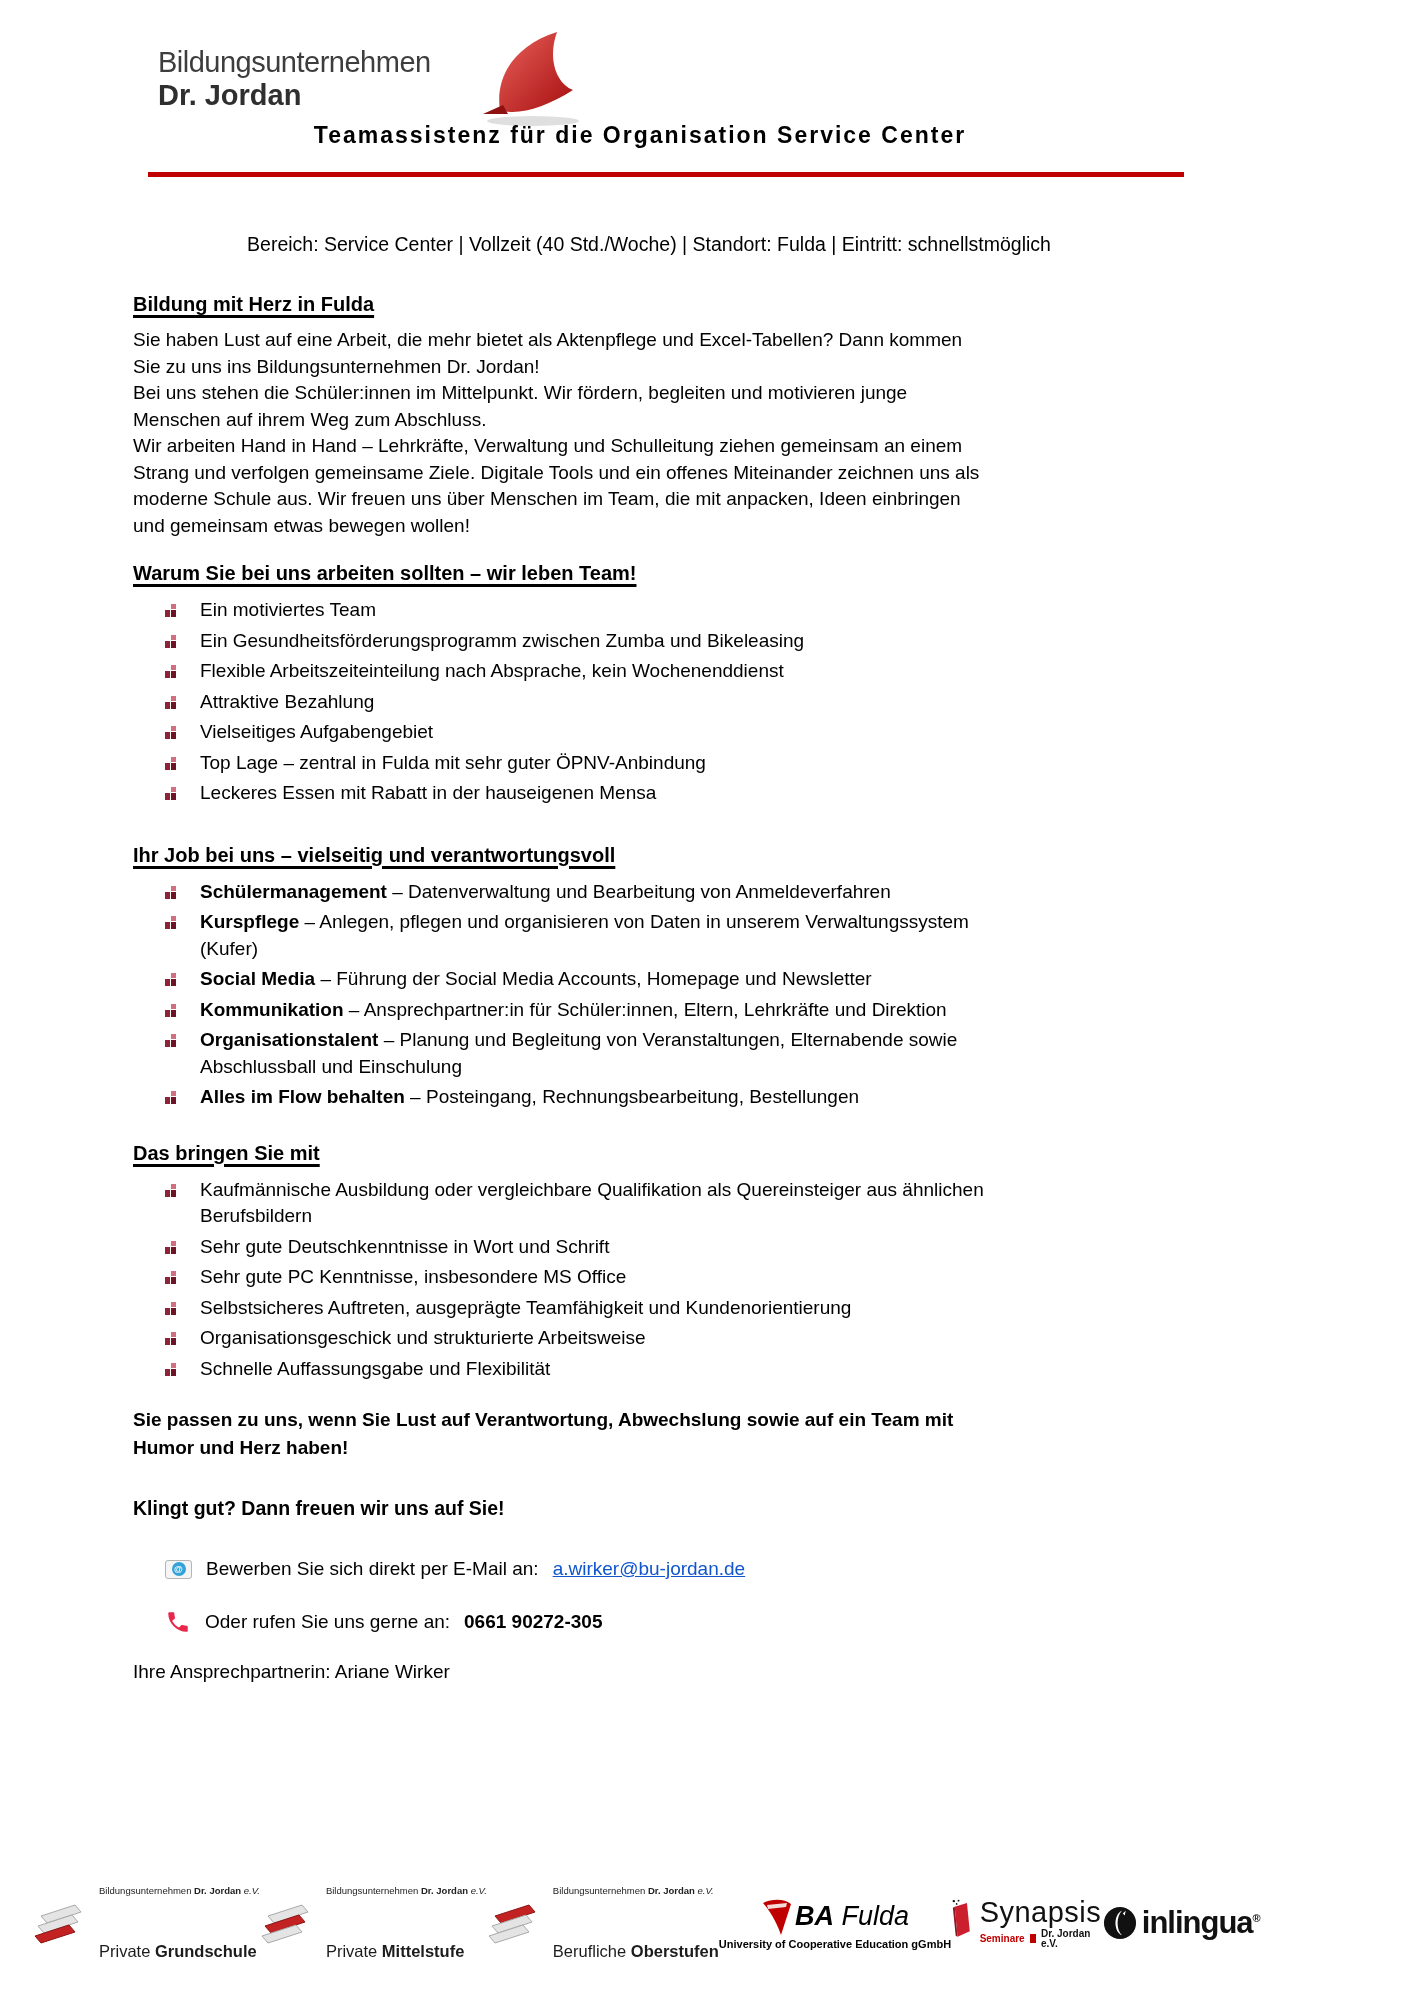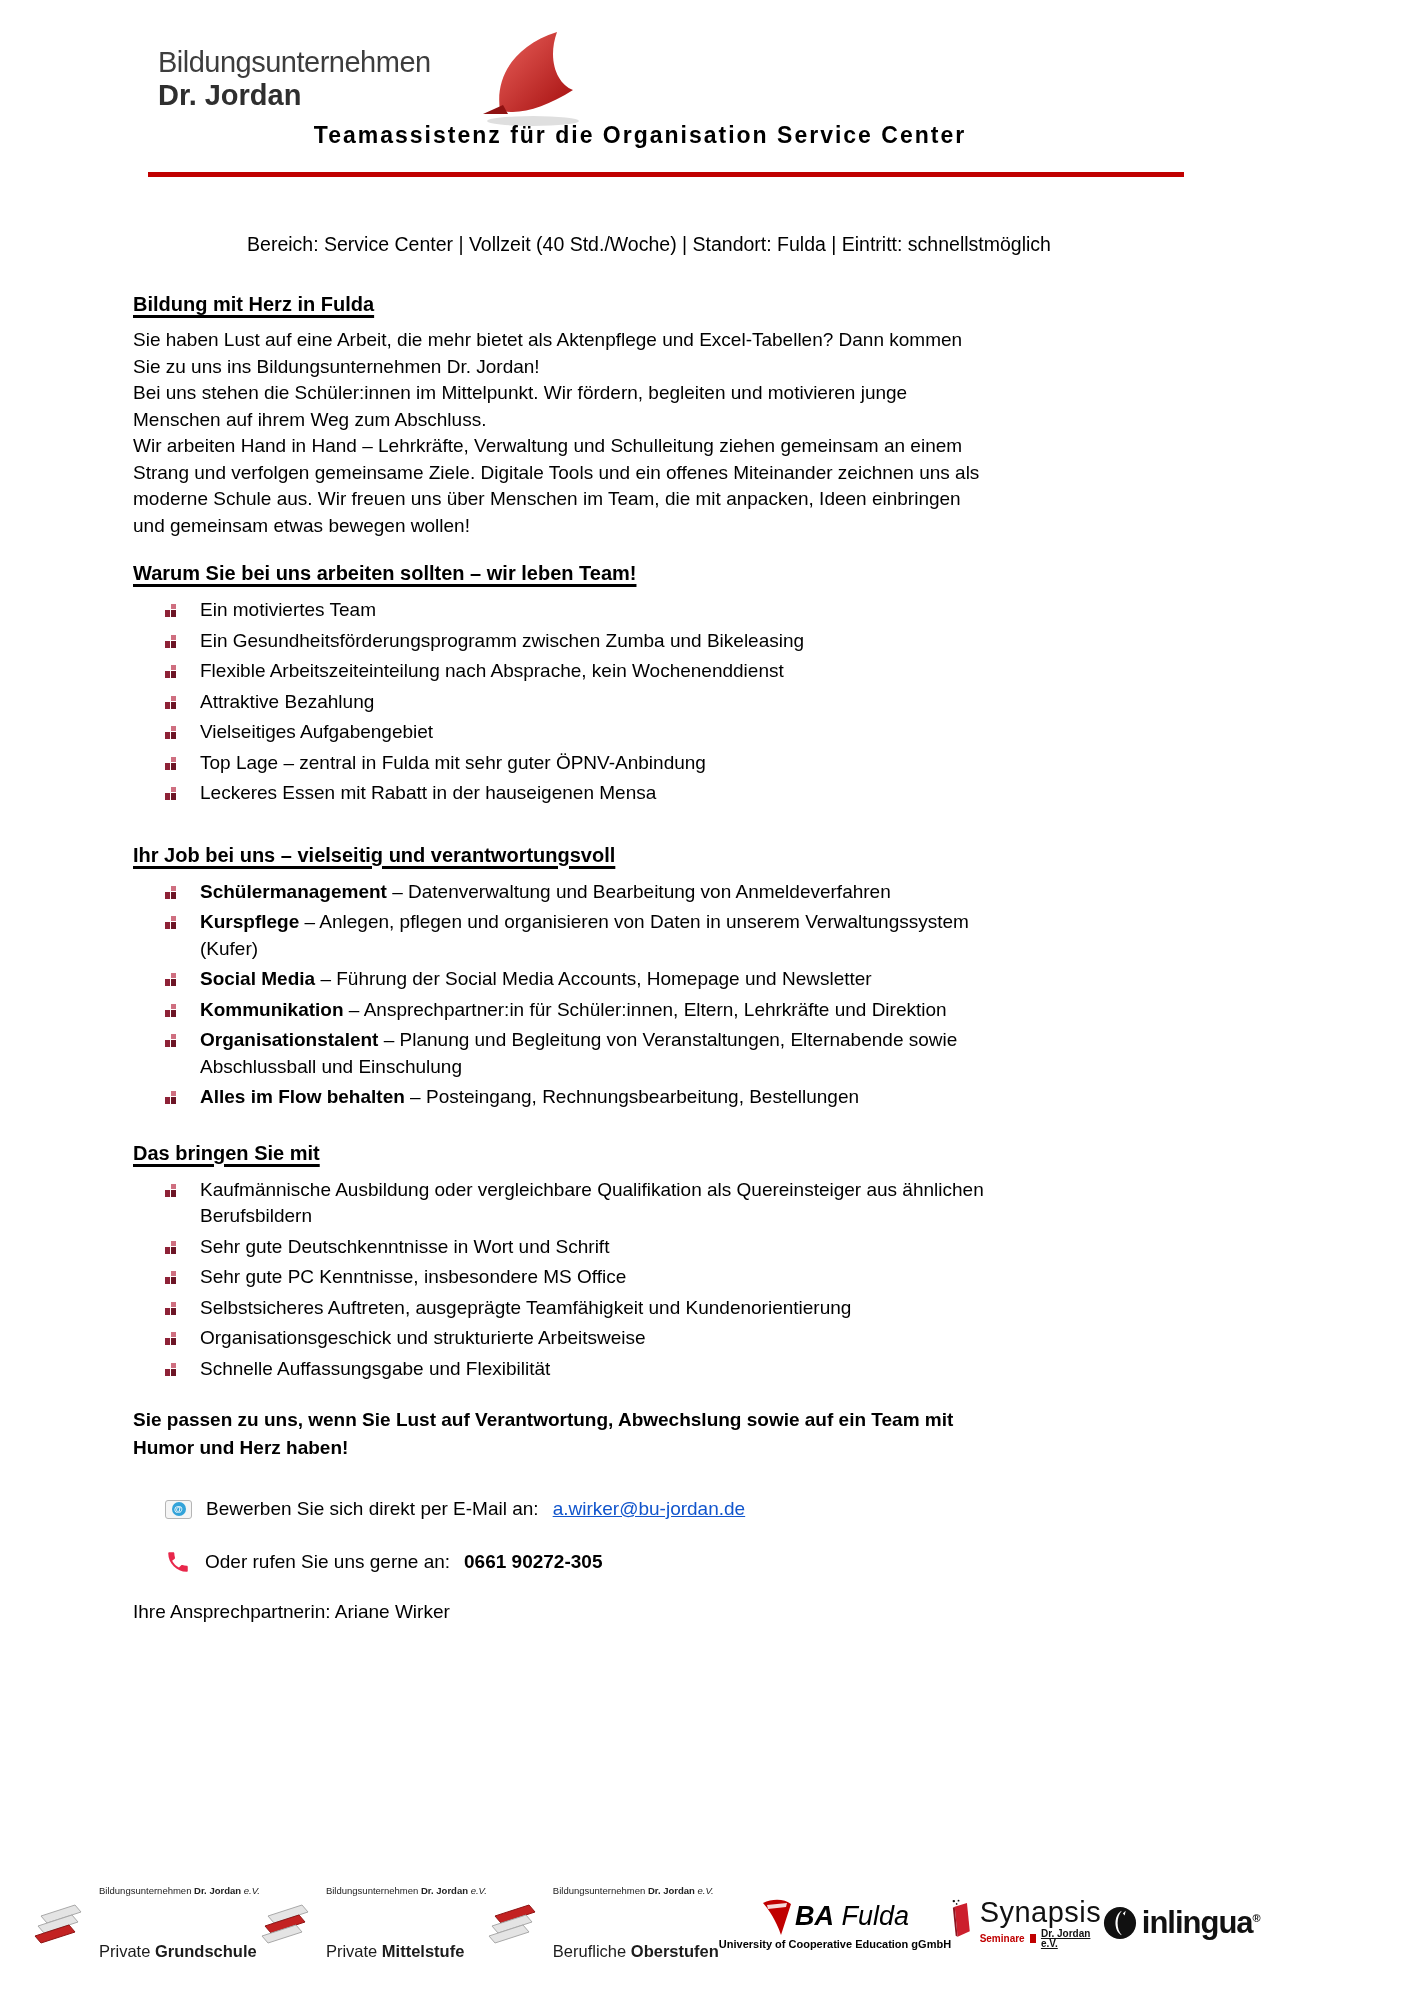--- a/index.html
+++ b/index.html
@@ -76,21 +76,21 @@
   .ba-main .bld { font-weight:bold; }
   .ba-sub { font-size:11px; font-weight:bold; white-space:nowrap; margin-top:1px; }
 
   .syn-logo { display:flex; align-items:flex-start; gap:6px; }
   .syn-icon { width:24px; height:40px; }
   .syn-col { line-height:1; }
   .syn-main { font-size:29px; color:#111; letter-spacing:0.5px; }
   .syn-sub { display:flex; align-items:center; gap:5px; font-size:10px; margin-top:2px; justify-content:flex-end; }
   .syn-sem { color:#c00000; font-weight:bold; }
   .syn-sq { width:7px; height:9px; background:#c00000; display:inline-block; }
-  .syn-dj { font-weight:bold; color:#111;text-decoration:underline; }
+  .syn-dj { font-weight:bold; color:#111; }
 
   .inl-logo { display:flex; align-items:center; gap:5px; }
   .inl-icon { width:34px; height:34px; }
   .inl-main { font-size:31px; font-weight:bold; letter-spacing:-1px; color:#111; }
   .inl-reg { font-size:11px; vertical-align:super; font-weight:bold; }
 </style>
 </head>
 <body>
 
 <div class="page">
@@ -158,20 +158,21 @@
 Berufsbildern</span></li>
       <li><span class="blt"></span><span>Sehr gute Deutschkenntnisse in Wort und Schrift</span></li>
       <li><span class="blt"></span><span>Sehr gute PC Kenntnisse, insbesondere MS Office</span></li>
       <li><span class="blt"></span><span>Selbstsicheres Auftreten, ausgeprägte Teamfähigkeit und Kundenorientierung</span></li>
       <li><span class="blt"></span><span>Organisationsgeschick und strukturierte Arbeitsweise</span></li>
       <li><span class="blt"></span><span>Schnelle Auffassungsgabe und Flexibilität</span></li>
     </ul>
 
     <p class="fit-para">Sie passen zu uns, wenn Sie Lust auf Verantwortung, Abwechslung sowie auf ein Team mit
 Humor und Herz haben!</p>
+    <p class="cta-para">Klingt gut? Dann freuen wir uns auf Sie!</p>
 
     <div class="contact-row">
       <span class="mail-icon"></span>
       <span>Bewerben Sie sich direkt per E-Mail an: </span>
       <a class="email-link" href="#">a.wirker@bu-jordan.de</a>
     </div>
     <div class="contact-row phone-row">
       <svg class="phone-icon" viewBox="0 0 24 24">
         <path fill="#e8274b" d="M6.6 10.8c1.4 2.7 3.6 4.9 6.3 6.3l2.1-2.1c.3-.3.7-.4 1.1-.2 1.2.4 2.5.6 3.9.6.6 0 1 .4 1 1V20c0 .6-.4 1-1 1C10.8 21 3 13.2 3 3.9c0-.6.4-1 1-1h3.6c.6 0 1 .4 1 1 0 1.3.2 2.6.6 3.9.1.4 0 .8-.2 1.1l-2.4 1.9z"></path>
       </svg>

